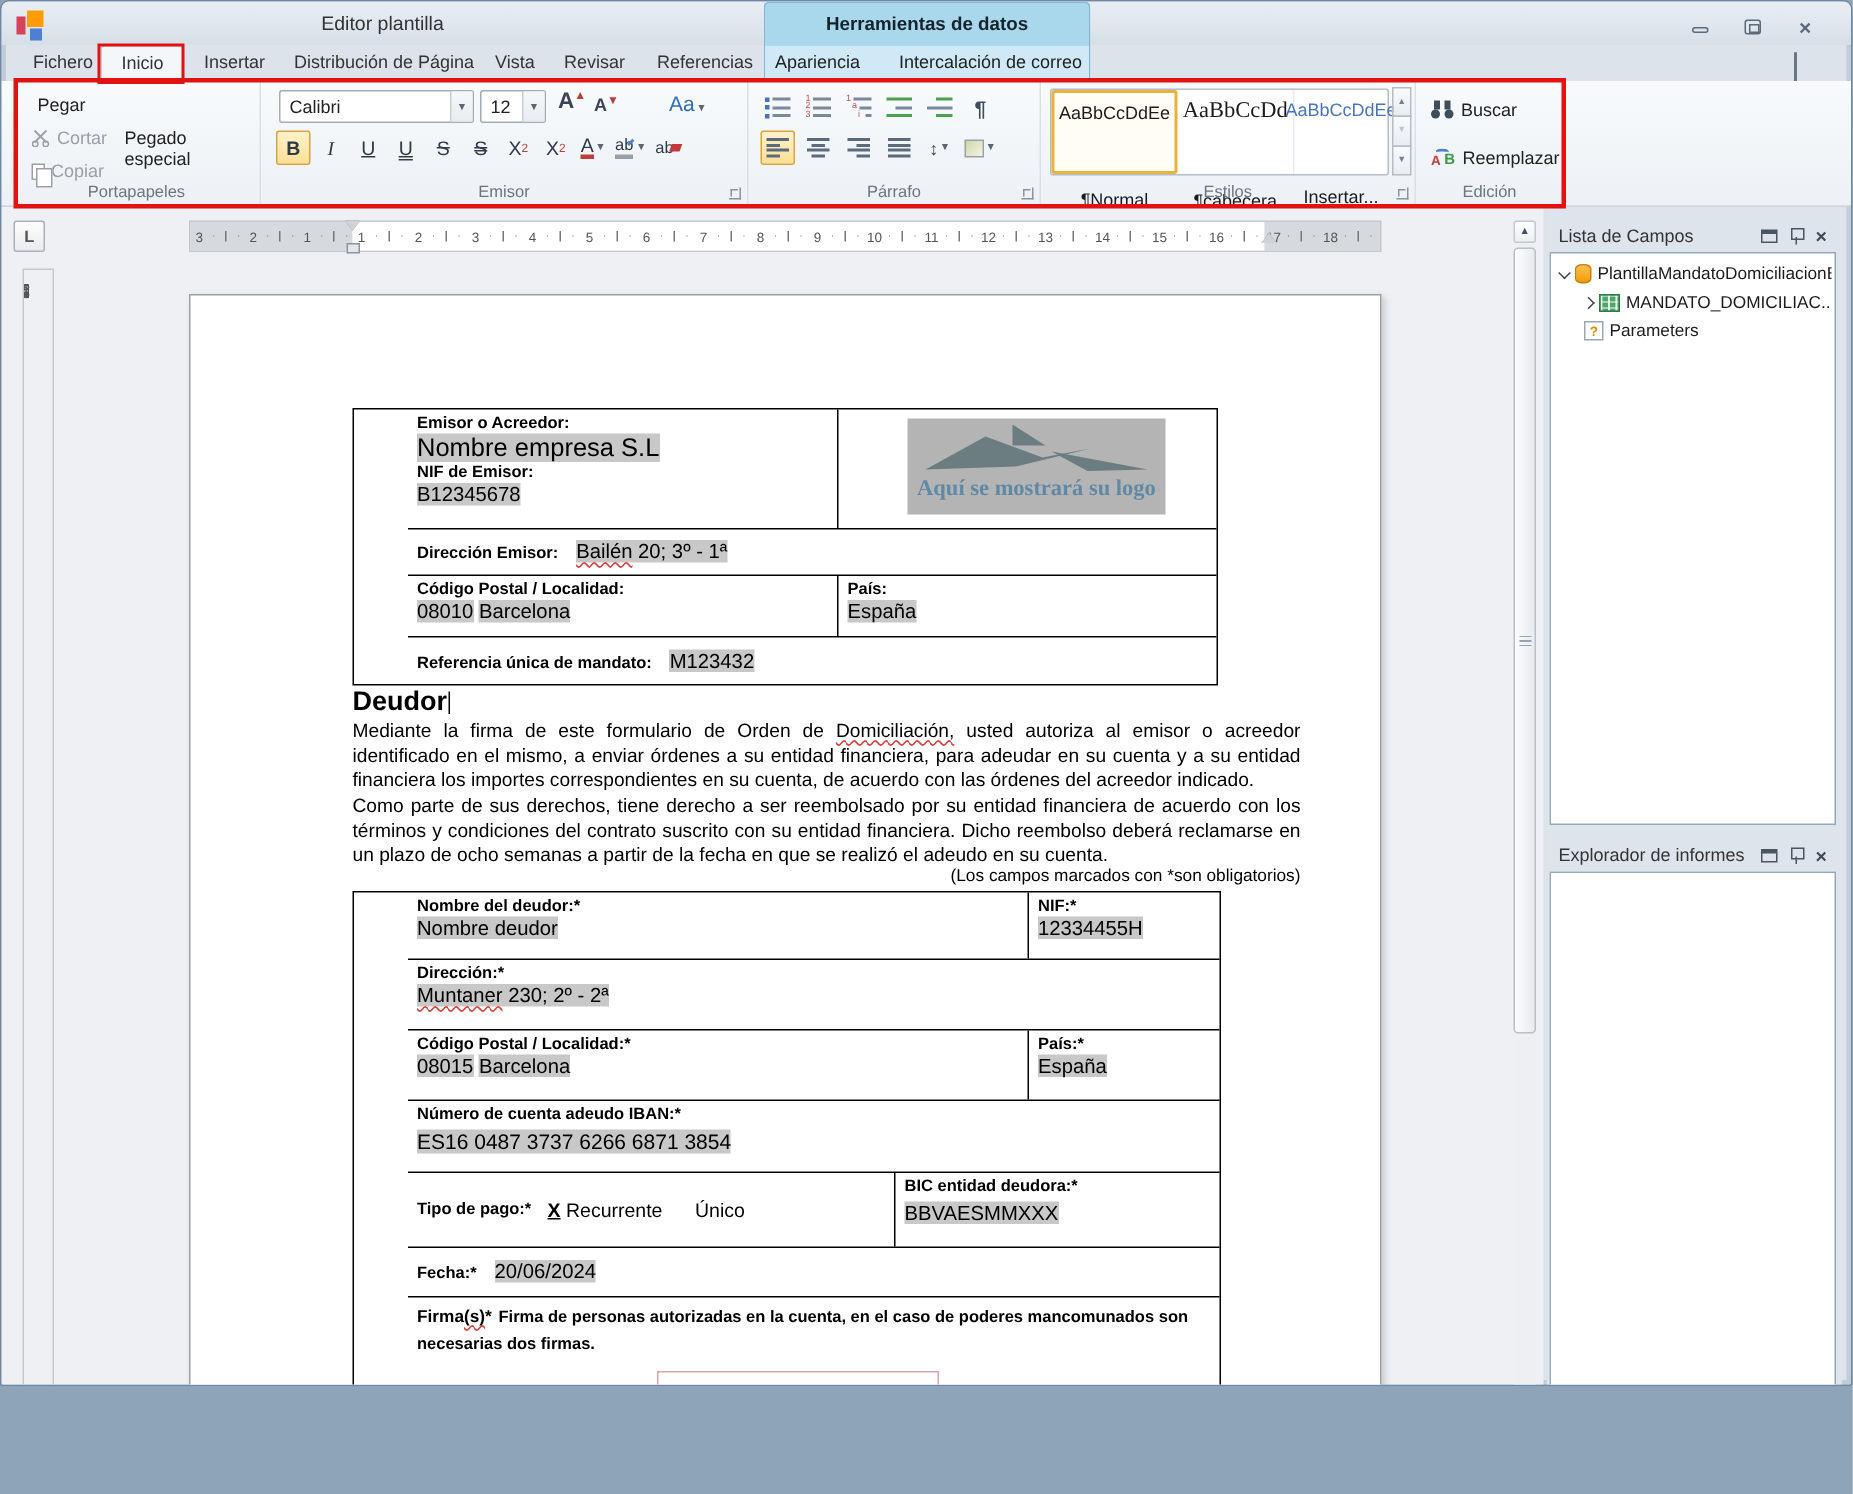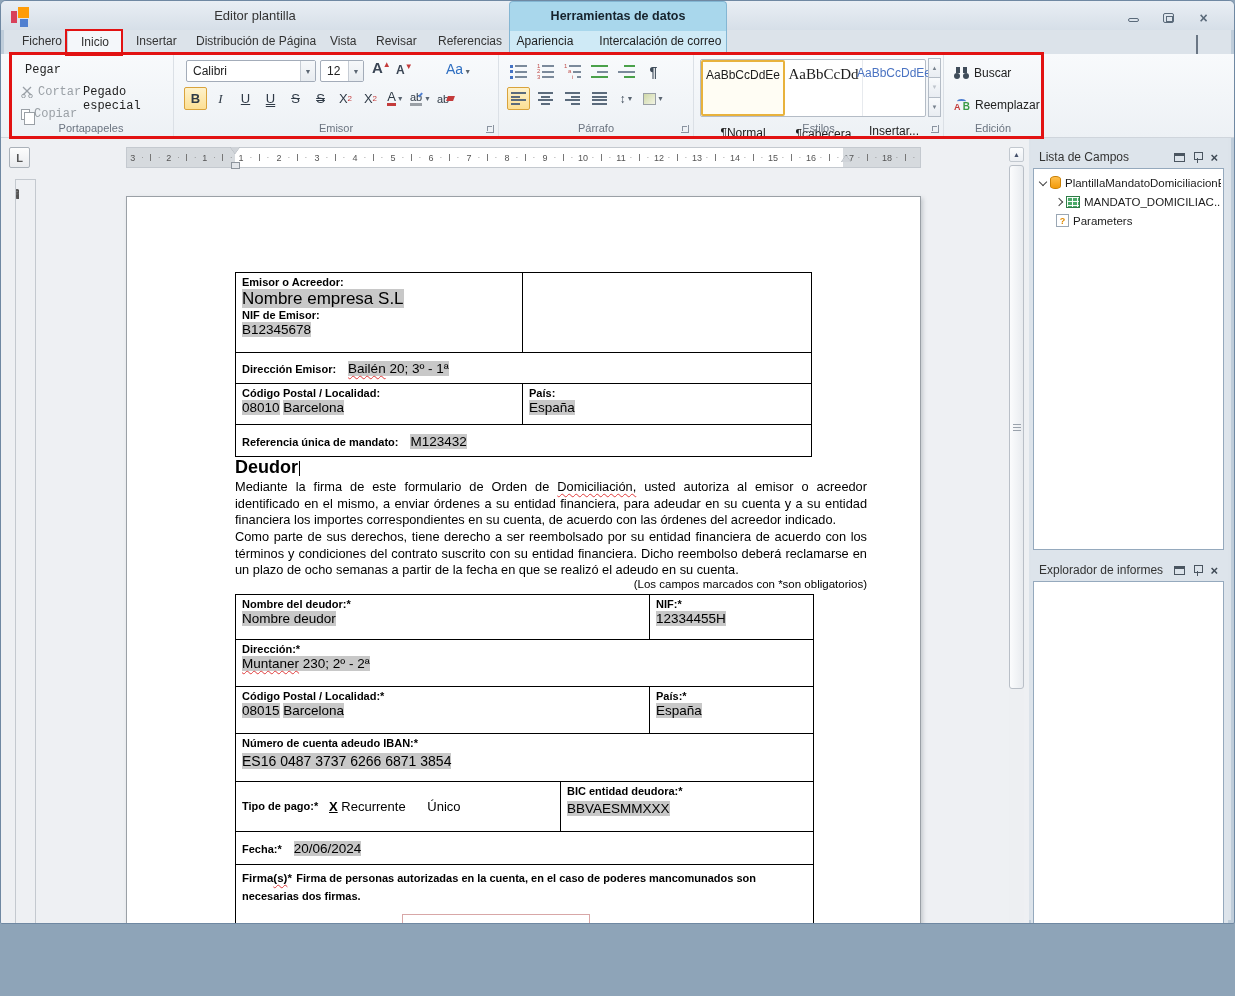--- a/index.html
+++ b/index.html
@@ -47,21 +47,21 @@
   .red-box-ribbon { position:absolute; left:8px; top:51px; width:1035px; height:87px;
     border:3px solid #e21212; pointer-events:none; z-index:40; }
   .rgroup { position:absolute; top:0; height:83px; border-right:1px solid #dbe0e6; }
   .glabel { position:absolute; bottom:3px; left:0; width:100%; text-align:center;
     font-size:11px; color:#6b7480; }
   .launcher { position:absolute; right:4px; bottom:4px; width:8px; height:8px;
     border-right:1px solid #8a93a0; border-bottom:1px solid #8a93a0; }
   .launcher::before{content:""; position:absolute; left:1px; top:1px; width:4px; height:4px; border-left:1px solid #8a93a0; border-top:1px solid #8a93a0;}
 
   .rbtn { display:inline-flex; align-items:center; gap:4px; font-size:12px; color:#222;
-    padding:2px 4px; border-radius:2px; cursor:default;font-family:Liberation Mono, monospace; }
+    padding:2px 4px; border-radius:2px; cursor:default; }
   .rbtn.disabled { color:#9aa0a6; }
   .tglbtn { width:23px; height:23px; display:inline-flex; align-items:center; justify-content:center;
     border:1px solid transparent; border-radius:2px; font-size:13px; color:#2f3a46; }
   .tglbtn.sel { background:linear-gradient(#fef2cb,#fcdf94); border:1px solid #d9a33c; }
   .dd { font-size:7px; color:#5b6672; margin-left:1px; }
 
   
   .g-clip { left:8px; width:165px; }
   .g-clip .paste { position:absolute; left:12px; top:7px; }
   .g-clip .cutrow { position:absolute; left:8px; top:29px; }
@@ -178,21 +178,21 @@
 
   
   .page { position:absolute; left:125px; top:58px; width:795px; height:1080px;
     background:#fff; border:1px solid #9aa0a6; box-shadow:2px 2px 4px rgba(80,90,100,.25); }
   .doc { position:absolute; left:0; top:0; width:100%; height:100%; color:#000; }
   .lbl { font-size:11px; font-weight:bold; line-height:13px; }
   .val { font-size:13.5px; line-height:16px; }
   .hlt { background:#c8c8c8; }
   .wavy { text-decoration:underline; text-decoration-style:wavy; text-decoration-color:#e03a3a; text-decoration-thickness:1px; text-underline-offset:2px; }
 
-  .tbl { position:absolute; border:1px solid #000; }
+  .tbl { position:absolute; border:1px solid #000;padding-left:36px; }
   .trow { display:flex; border-top:1px solid #000; }
   .trow.first { border-top:none; }
   .tc { padding:3px 6px; }
   .tc.rb { border-right:1px solid #000; }
 
   .tbl1 { left:108px; top:75px; width:577px; }
   .t1r1 { height:79px; } .t1c1 { width:287px; } .t1c2 { flex:1; position:relative;}
   .t1r2 { height:31px; align-items:center;}
   .t1r3 { height:41px; } .t1c3 { width:287px; }
   .t1r4 { height:32px; align-items:center;}
@@ -707,20 +707,30 @@
       <div class="doc">
 
         <div class="tbl tbl1">
           <div class="trow first t1r1">
             <div class="tc rb t1c1">
               <div class="lbl">Emisor o Acreedor:</div>
               <div class="bigval"><span class="hlt">Nombre empresa S.L</span></div>
               <div class="lbl">NIF de Emisor:</div>
               <div class="val"><span class="hlt">B12345678</span></div>
             </div>
+            <div class="tc t1c2">
+              <div class="logo">
+                <svg width="148" height="34" viewBox="0 0 148 34">
+                  <polygon points="0,30 40,8 78,22 110,16 60,28" fill="#6b7d80"></polygon>
+                  <polygon points="58,0 80,14 58,14" fill="#6b7d80"></polygon>
+                  <polygon points="84,18 148,30 108,31" fill="#6b7d80"></polygon>
+                </svg>
+                <div class="logotext">Aquí se mostrará su logo</div>
+              </div>
+            </div>
           </div>
           <div class="trow t1r2">
             <div class="tc">
               <span class="lbl">Dirección Emisor:</span>
               <span class="val">&nbsp;&nbsp;<span class="hlt"><span class="wavy">Bailén</span><span> 20; 3º - 1ª</span></span></span>
             </div>
           </div>
           <div class="trow t1r3">
             <div class="tc rb t1c3">
               <div class="lbl">Código Postal / Localidad:</div>

